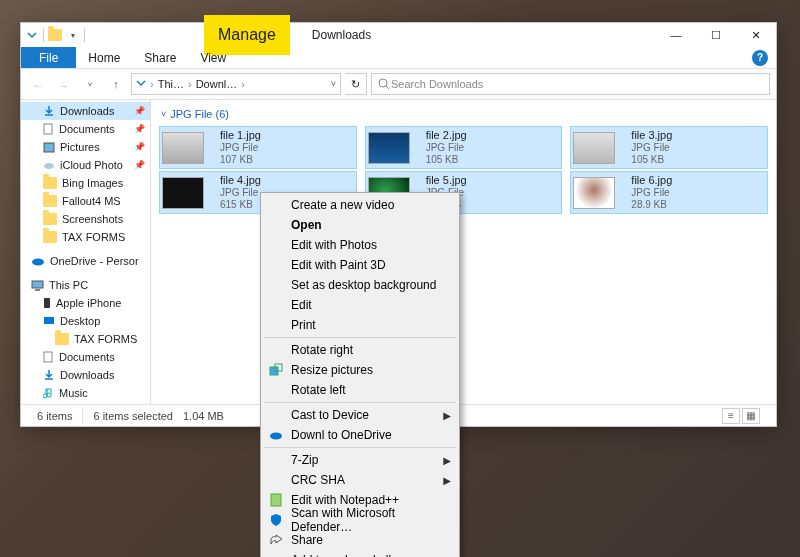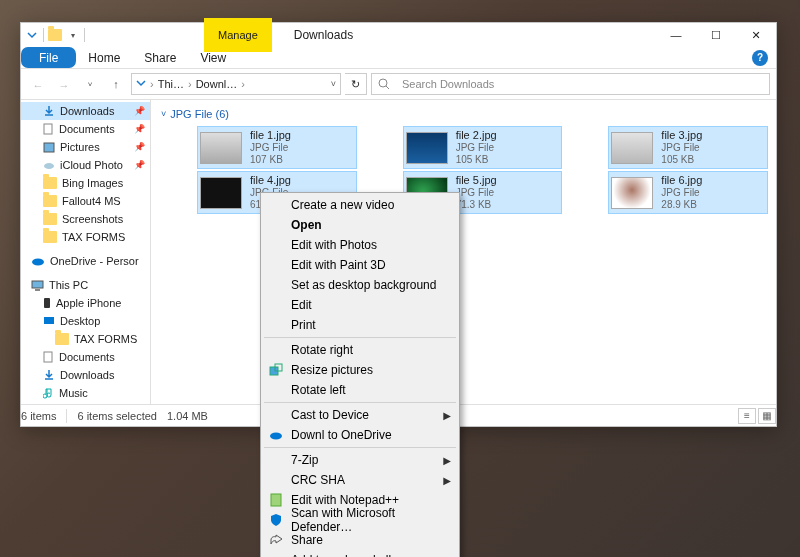--- a/index.html
+++ b/index.html
@@ -2,61 +2,61 @@
 <html><head>
 <meta charset="utf-8">
 <style>
   * { box-sizing: border-box; margin: 0; padding: 0; font-family: "Segoe UI", Tahoma, sans-serif; }
   body { width: 800px; height: 557px; overflow: hidden; background: linear-gradient(135deg,#6b5a4a 0%,#4e3d33 40%,#3d3430 100%); position: relative; }
   .window { position: absolute; left: 20px; top: 22px; width: 757px; height: 405px; background:#fff; border:1px solid #c5c5c5; box-shadow:0 4px 20px rgba(0,0,0,.3); display:flex; flex-direction:column; font-size:11px; color:#222; }
   
   .titlebar { height:24px; display:flex; align-items:center; }
   .qa { display:flex; align-items:center; gap:4px; padding:0 4px; }
   .qa-icon { width:14px; height:14px; display:flex; align-items:center; justify-content:center; }
-  .ribbon-contextual { margin-left:115px; background:#fce100; padding:11px 14px; font-size:11px; }
+  .ribbon-contextual { margin-left:115px; background:#fce100; padding:11px 14px; font-size:16px; }
   .title-text { margin-left:22px; font-size:12px; color:#222; }
   .win-controls { margin-left:auto; display:flex; }
   .win-btn { width:40px; height:24px; display:flex; align-items:center; justify-content:center; font-size:11px; }
   
   .tabs { height:22px; display:flex; align-items:stretch; border-bottom:1px solid #e0e0e0; }
   .tab { padding:3px 12px; font-size:12px; display:flex; align-items:center; }
-  .tab.file { background:#1979ca; color:#fff; padding:3px 18px;border-radius:7px; }
+  .tab.file { background:#1979ca; color:#fff; padding:3px 18px; }
   .tab.contextual { margin-left:0; }
   .help-icon { margin-left:auto; margin-right:8px; width:16px; height:16px; border-radius:50%; background:#1979ca; color:#fff; display:flex; align-items:center; justify-content:center; font-size:10px; font-weight:bold; align-self:center; }
   
   .navbar { height:30px; display:flex; align-items:center; padding:2px 6px; gap:4px; }
   .nav-btn { width:22px; height:22px; display:flex; align-items:center; justify-content:center; color:#555; border-radius:2px; }
   .nav-btn.disabled{color:#bbb;}
   .addrbox { flex:0 0 210px; height:22px; border:1px solid #ccc; display:flex; align-items:center; padding:0 4px; gap:4px; overflow:hidden; }
   .crumb { white-space:nowrap; }
   .sep { color:#888; }
   .refresh { flex:0 0 22px; height:22px; border:1px solid #ccc; border-left:none; display:flex; align-items:center; justify-content:center; }
-  .searchbox { flex:1; height:22px; border:1px solid #ccc; display:flex; align-items:center; padding:0 6px; gap:12px; color:#888; }
+  .searchbox { flex:1; height:22px; border:1px solid #ccc; display:flex; align-items:center; padding:0 6px; gap:1px; color:#888; }
   .searchbox svg{flex:none;}
   
   .body { flex:1; display:flex; min-height:0; border-top:1px solid #e0e0e0; }
   .navpane { width:130px; border-right:1px solid #e0e0e0; overflow:hidden; padding-top:2px; }
   .nav-item { display:flex; align-items:center; gap:5px; padding:1px 2px 1px 10px; height:18px; font-size:11px; position:relative; white-space:nowrap; }
   .nav-item.l2 { padding-left:22px; }
   .nav-item.l3 { padding-left:34px; }
   .nav-item.selected { background:#cce8ff; }
   .pin { position:absolute; right:4px; color:#777; font-size:9px; }
   .folder-ico { width:14px; height:12px; background:#ffd86b; border-radius:1px; position:relative; }
   .folder-ico::before{content:"";position:absolute;top:-3px;left:0;width:6px;height:3px;background:#ffd86b;border-radius:1px 1px 0 0;}
   .nav-sep{height:6px;}
   .main { flex:1; padding:6px 8px; overflow:hidden; }
   .group-header { color:#1a5fb4; font-size:11px; padding:2px 0 6px 2px; display:flex; align-items:center; gap:4px; }
   .filegrid { display:grid; grid-template-columns: repeat(3, 1fr); gap:2px 8px; }
-  .file-item { display:flex; align-items:center; gap:8px; padding:2px; background:#cce8ff; border:1px solid #99d1ff;margin-left:38px; }
+  .file-item { display:flex; align-items:center; gap:16px; padding:2px; background:#cce8ff; border:1px solid #99d1ff; }
   .thumb { width:42px; height:32px; background:#222; border:1px solid #aaa; flex:none; }
   .file-meta { display:flex; flex-direction:column; line-height:1.2; }
   .file-name { font-size:11px; }
   .file-type,.file-size{ font-size:10px; color:#666; }
   
-  .statusbar { height:22px; border-top:1px solid #e0e0e0; display:flex; align-items:center; padding:0 0; font-size:11px; color:#444; gap:10px; }
+  .statusbar { height:22px; border-top:1px solid #e0e0e0; display:flex; align-items:center; padding:0 16px; font-size:11px; color:#444; gap:10px; }
   .statusbar .sep-v{width:1px;height:14px;background:#ddd;}
   .view-icons { margin-left:auto; display:flex; gap:2px; }
   .view-icon { width:18px; height:16px; border:1px solid #ccc; display:flex; align-items:center; justify-content:center; font-size:10px; color:#666; }
   
   .ctxmenu { position:absolute; left:260px; top:192px; width:200px; background:#f0f0f0; border:1px solid #aaa; box-shadow:3px 3px 6px rgba(0,0,0,.35); padding:2px; font-size:12px; }
   .mi { display:flex; align-items:center; height:20px; padding:0 20px 0 28px; position:relative; }
   .mi.bold{font-weight:600;}
   .mi .ico { position:absolute; left:5px; width:16px; height:16px; display:flex; align-items:center; justify-content:center; }
   .mi .arrow { position:absolute; right:6px; font-size:10px; color:#333; }
   .msep { height:1px; background:#d0d0d0; margin:2px 1px; }

